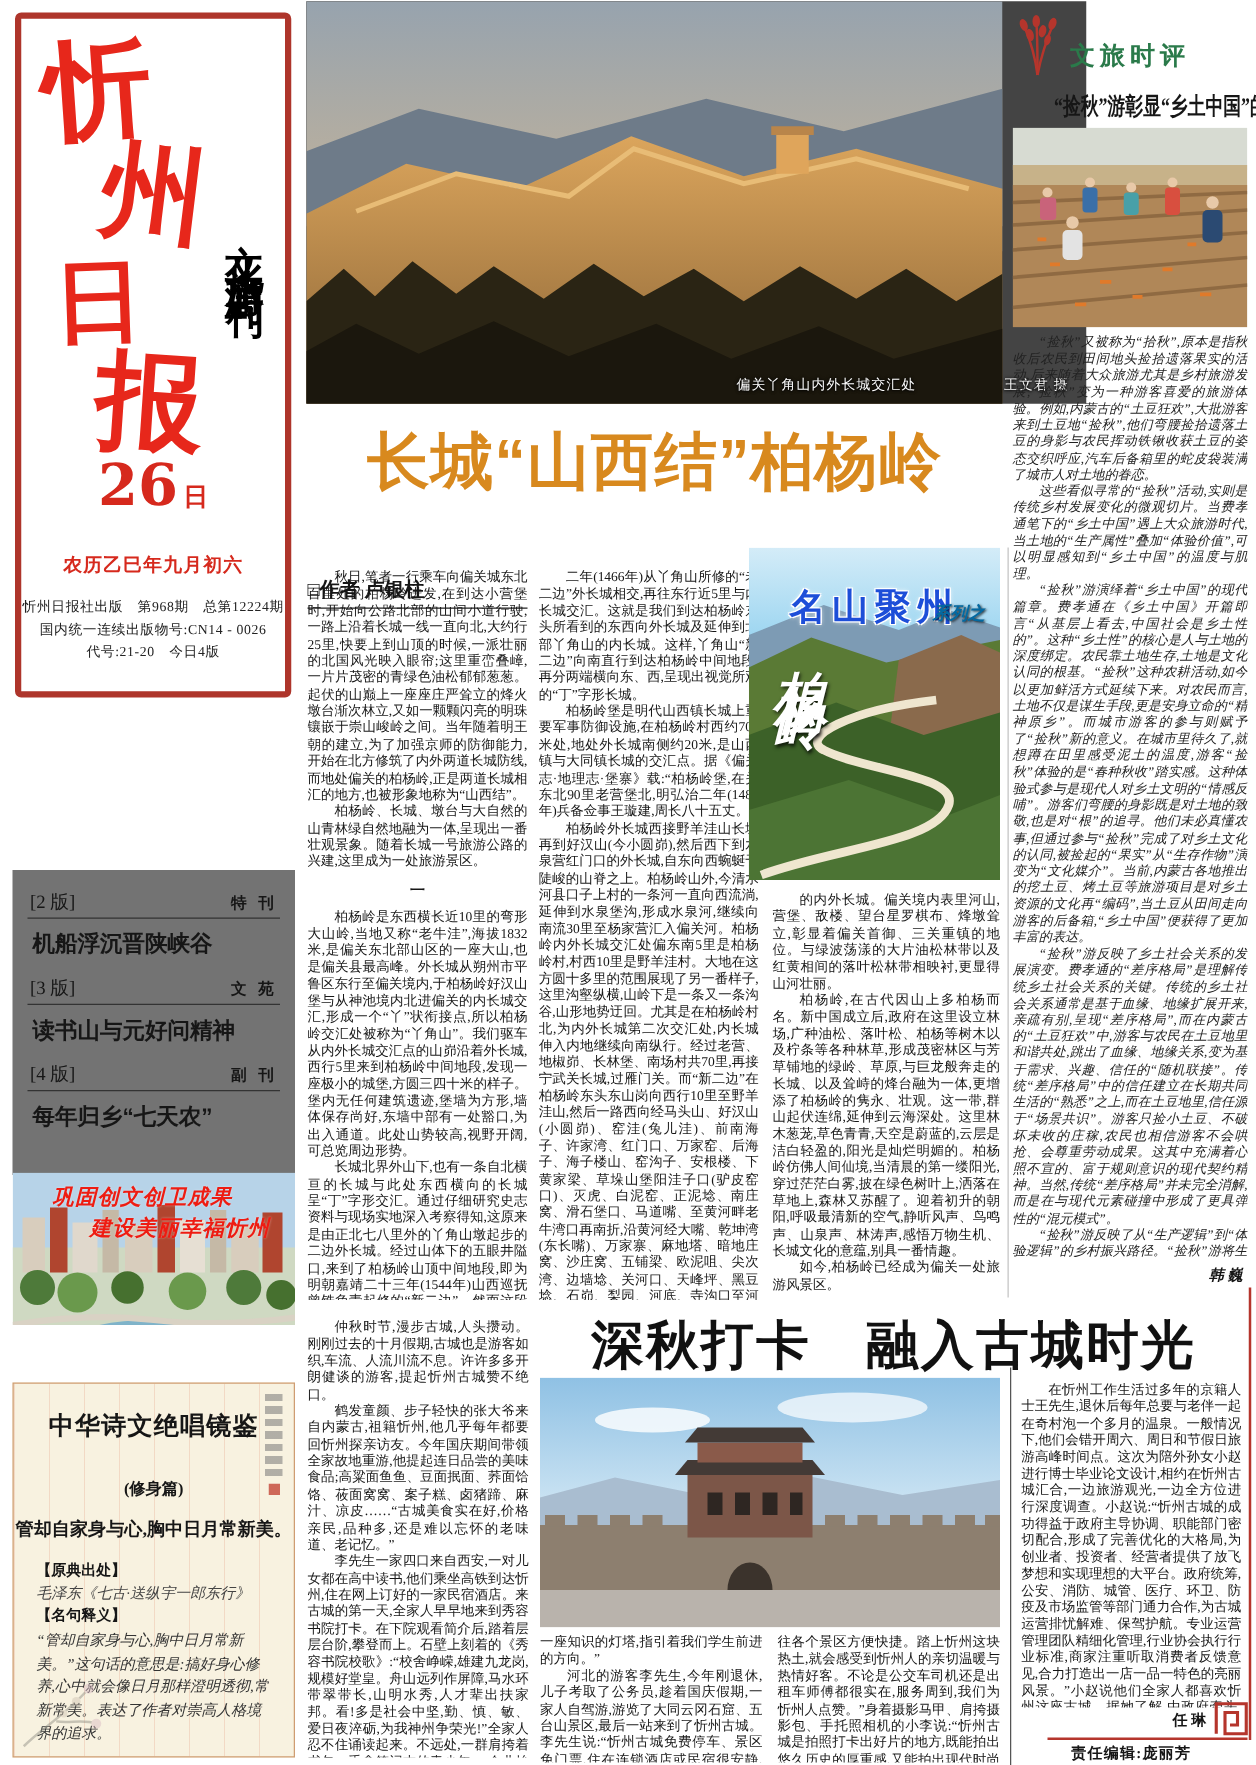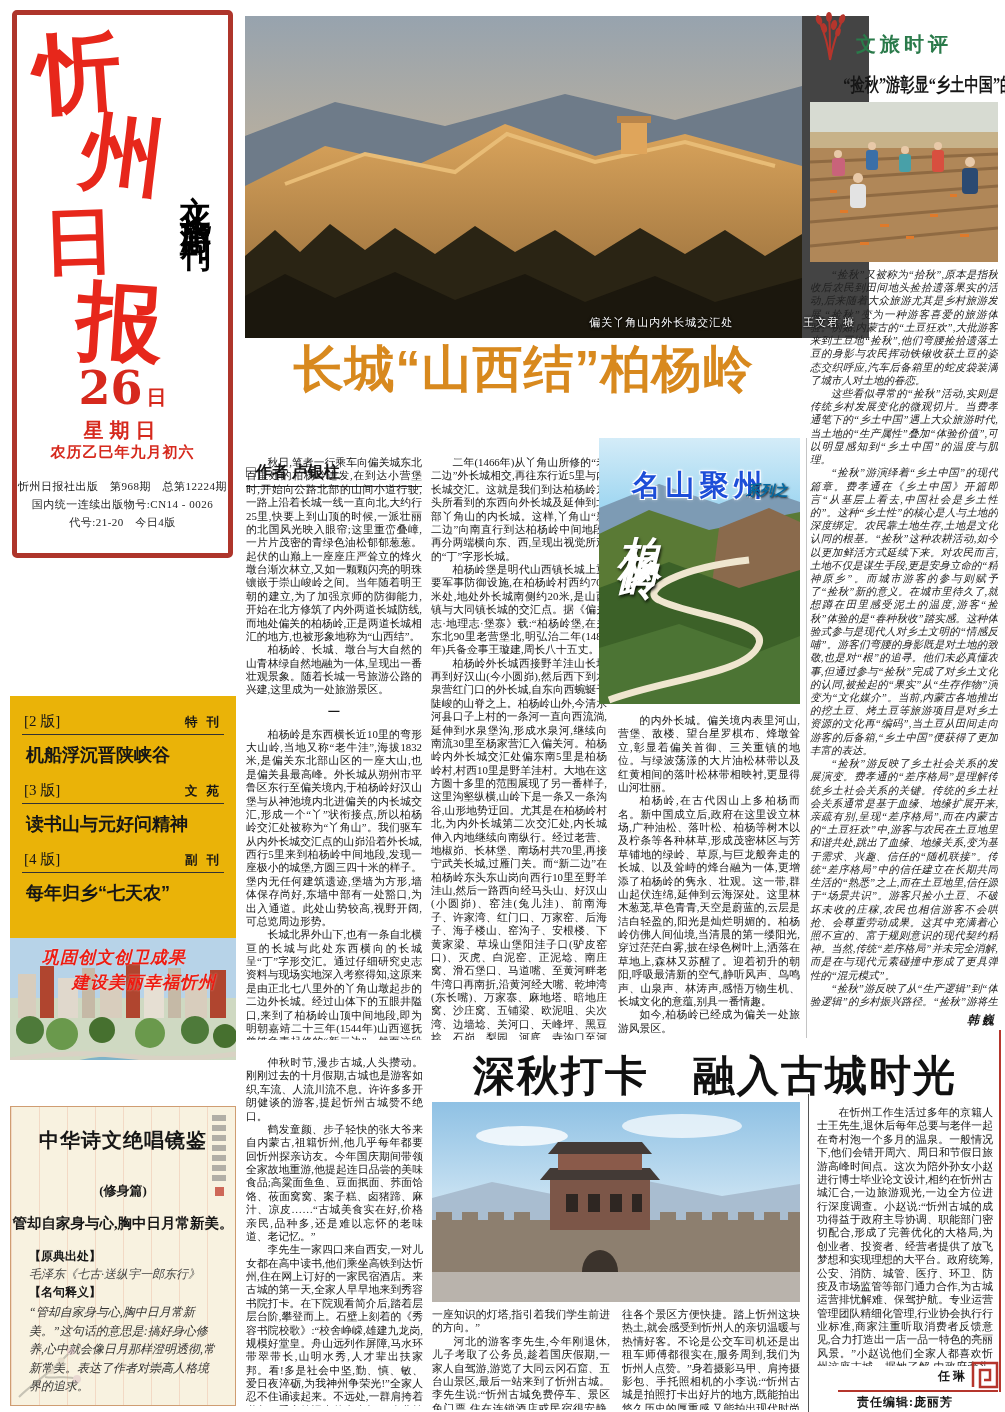--- a/index.html
+++ b/index.html
@@ -20,21 +20,21 @@
     font-size:31px;font-weight:700;letter-spacing:9px;color:#000;font-family:"Liberation Serif",serif;}
   #mh-date{position:absolute;left:0;top:320px;width:100%;text-align:center;color:#d6291d;font-size:20px;letter-spacing:2px;font-weight:600;}
   #mh-dayrow{position:absolute;left:0;top:346px;width:100%;text-align:center;color:#d6291d;}
   #mh-daynum{font-size:46px;font-weight:800;font-family:"DejaVu Serif",serif;}
   #mh-daysuf{font-size:20px;font-weight:700;}
   #mh-week{position:absolute;left:0;top:402px;width:100%;text-align:center;color:#d6291d;font-size:20px;font-weight:700;letter-spacing:6px;}
   #mh-lunar{position:absolute;left:0;top:428px;width:100%;text-align:center;color:#d6291d;font-size:15px;font-weight:600;letter-spacing:1px;}
   #mh-pub{position:absolute;left:0;top:462px;width:100%;text-align:center;color:#222;font-size:11px;line-height:1.65;letter-spacing:.5px;}
 
   
-  #nav{left:10px;top:696px;width:226px;height:244px;background:#eab308;padding:16px 12px 0;box-sizing:border-box;}
+  #nav{left:10px;top:696px;width:226px;height:244px;background:#737373;padding:16px 12px 0;box-sizing:border-box;}
   .nav-item{margin-bottom:14px;}
   .nav-head{display:flex;justify-content:space-between;align-items:flex-end;border-bottom:1.5px solid #333;padding:0 2px 3px;}
   .nav-page{font-size:15px;}
   .nav-section{font-size:12.5px;font-weight:700;letter-spacing:3px;}
   .nav-title{font-size:18px;font-weight:700;font-family:"Liberation Sans",sans-serif;margin:8px 4px 12px;}
 
   
   #slogan-photo{left:10px;top:938px;width:226px;height:122px;overflow:hidden;}
   #slogan-photo svg{display:block;}
   .slogan-line{position:absolute;color:#ee1c12;font-weight:800;font-size:17px;font-style:italic;letter-spacing:1px;text-shadow:0 0 2px rgba(255,255,255,.45);}
@@ -50,21 +50,21 @@
   .poetry-refs{margin:14px 18px 0;font-size:12px;line-height:1.5;}
   .poetry-label{font-weight:700;}
   .poetry-src{font-style:italic;color:#444;}
   .poetry-gloss{font-style:italic;color:#333;margin-top:2px;line-height:1.55;}
   #poetry-stamp{position:absolute;right:9px;top:8px;width:14px;height:66px;opacity:.55;
     background:repeating-linear-gradient(180deg,#777 0 6px,transparent 6px 10px);}
   #poetry-seal{position:absolute;right:11px;top:80px;width:9px;height:9px;background:#c0392b;opacity:.75;}
   #poetry-plum{position:absolute;left:4px;bottom:4px;opacity:.45;}
 
   
-  #main-photo{left:245px;top:16px;width:624px;height:322px;overflow:hidden;background:#444;}
+  #main-photo{left:245px;top:1px;width:624px;height:322px;overflow:hidden;background:#444;}
   #main-photo-caption{position:absolute;bottom:8px;right:14px;display:flex;gap:70px;color:#fff;font-size:11px;letter-spacing:1px;text-shadow:0 0 3px #000,0 1px 2px #000;}
   #main-headline{left:245px;top:336px;width:557px;text-align:center;color:#d8891e;
     font-family:"Liberation Sans","DejaVu Sans",sans-serif;font-size:50px;font-weight:800;letter-spacing:1px;white-space:nowrap;}
   #main-byline{left:246px;top:434px;width:176px;font-size:16px;font-weight:700;border-bottom:1px solid #222;padding-bottom:3px;margin-top:28px;}
   .mcol{position:absolute;top:456px;height:584px;font-size:10.8px;line-height:1.24;text-align:justify;overflow:hidden;color:#161616;}
   .mcol p{margin:0;text-indent:2em;}
   #mcol1{left:246px;width:176px;}
   #mcol2{left:431px;width:176px;}
   #mcol3{left:618px;width:182px;top:714px;height:326px;}
   .divider{text-align:center !important;text-indent:0 !important;font-weight:700;margin:8px 0 !important;font-size:12px;}
@@ -115,21 +115,20 @@
 <div id="masthead" class="abs">
   <span class="mh-char" id="mh-c0">忻</span>
   <span class="mh-char" id="mh-c1">州</span>
   <span class="mh-char" id="mh-c2">日</span>
   <span class="mh-char" id="mh-c3">报</span>
   <div id="mh-supp">文化旅游周刊</div>
   <div id="mh-dayrow">
     <span id="mh-daynum">26</span>
     <span id="mh-daysuf">日</span>
   </div>
-  <div id="mh-week">星期日</div>
   <div id="mh-lunar">农历乙巳年九月初六</div>
   <div id="mh-pub">
     <div>忻州日报社出版　第968期　总第12224期</div>
     <div>国内统一连续出版物号:CN14 - 0026</div>
     <div>代号:21-20　今日4版</div>
   </div>
 </div>
 
 <div id="nav" class="abs">
   <div class="nav-item">

